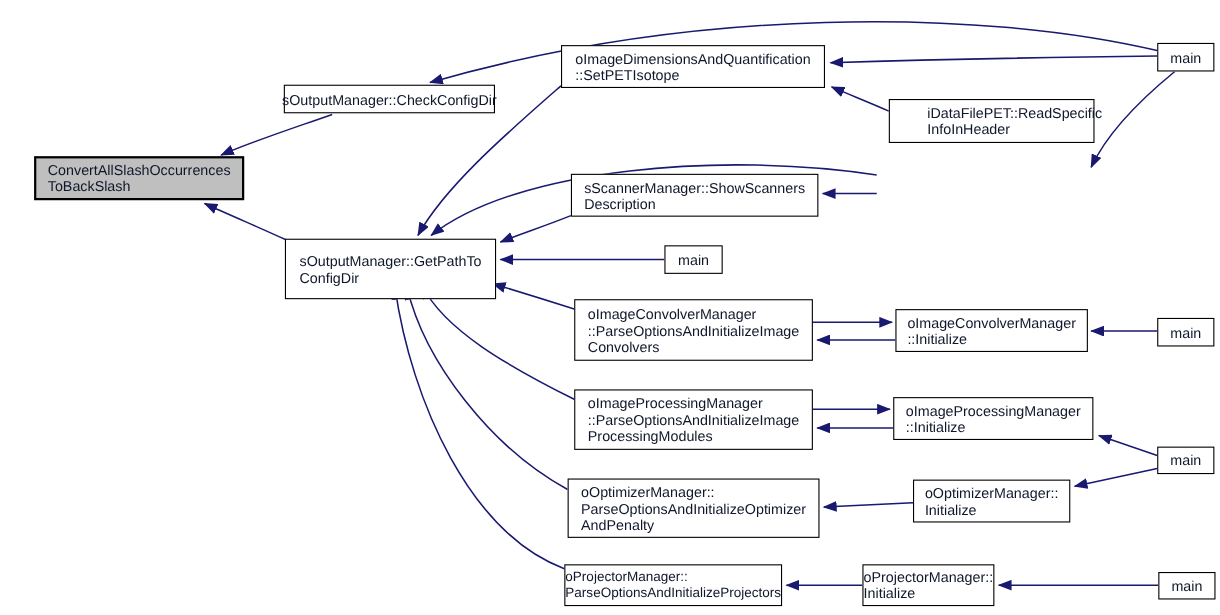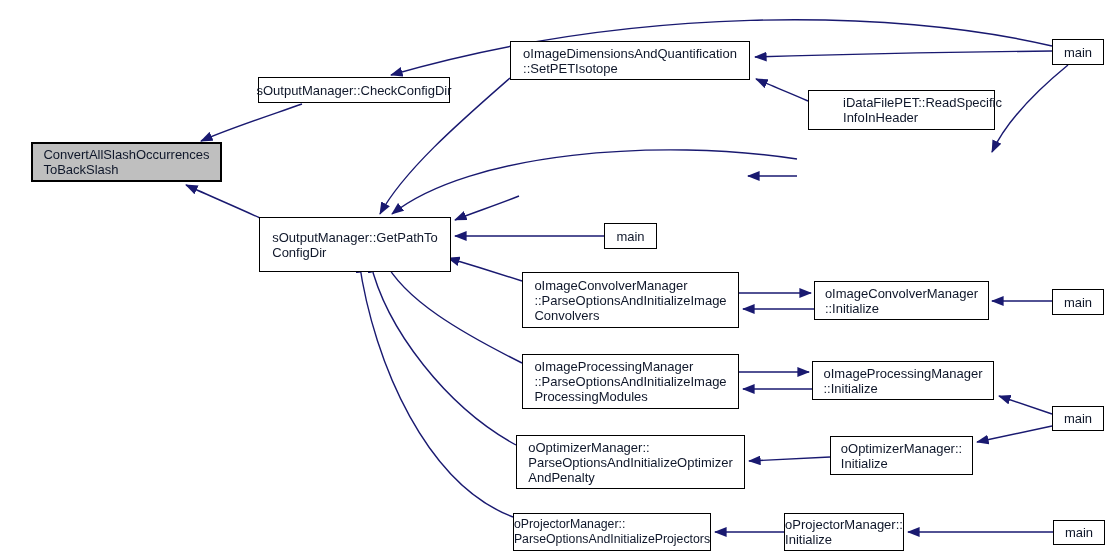--- a/index.html
+++ b/index.html
@@ -89,20 +89,22 @@
   <div class="node" style="left:258px; top:77px; width:192px; height:26px;">sOutputManager::CheckConfigDir</div>
 
   <div class="node" style="left:510px; top:41px; width:240px; height:39px;">oImageDimensionsAndQuantification
 ::SetPETIsotope</div>
 
   <div class="node" style="left:808px; top:90px; width:187px; height:40px;padding-left:44px;">iDataFilePET::ReadSpecific
 InfoInHeader</div>
 
   <div class="node" style="left:1052px; top:39px; width:52px; height:26px;">main</div>
 
+  <div class="node" style="left:519px; top:158px; width:225px; height:39px;">sScannerManager::ShowScanners
+Description</div>
 
 
   <div class="node" style="left:259px; top:217px; width:192px; height:55px;">sOutputManager::GetPathTo
 ConfigDir</div>
 
   <div class="node" style="left:604px; top:223px; width:53px; height:26px;">main</div>
 
   <div class="node" style="left:522px; top:272px; width:217px; height:56px;">oImageConvolverManager
 ::ParseOptionsAndInitializeImage
 Convolvers</div>

